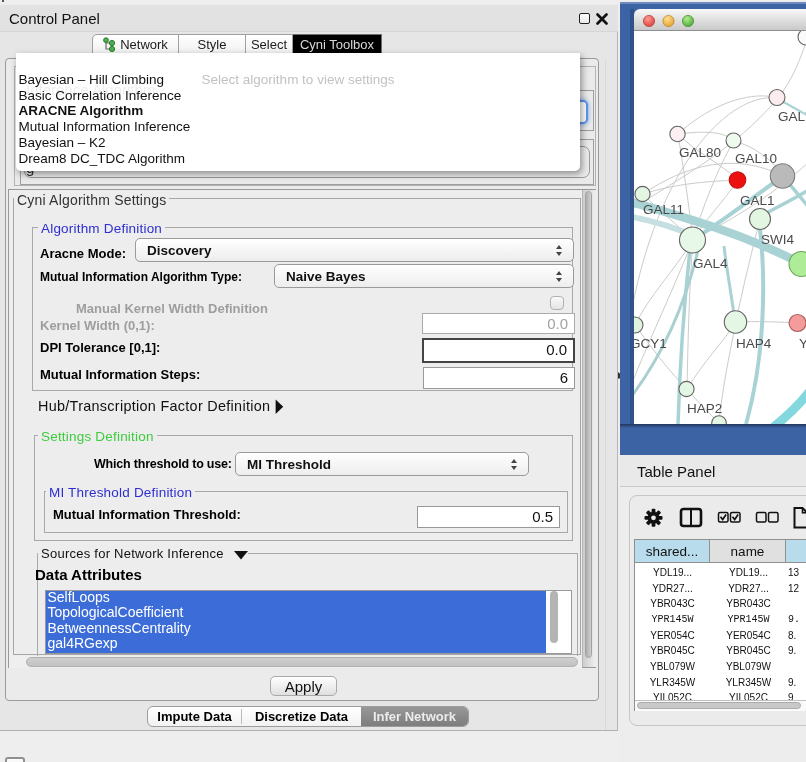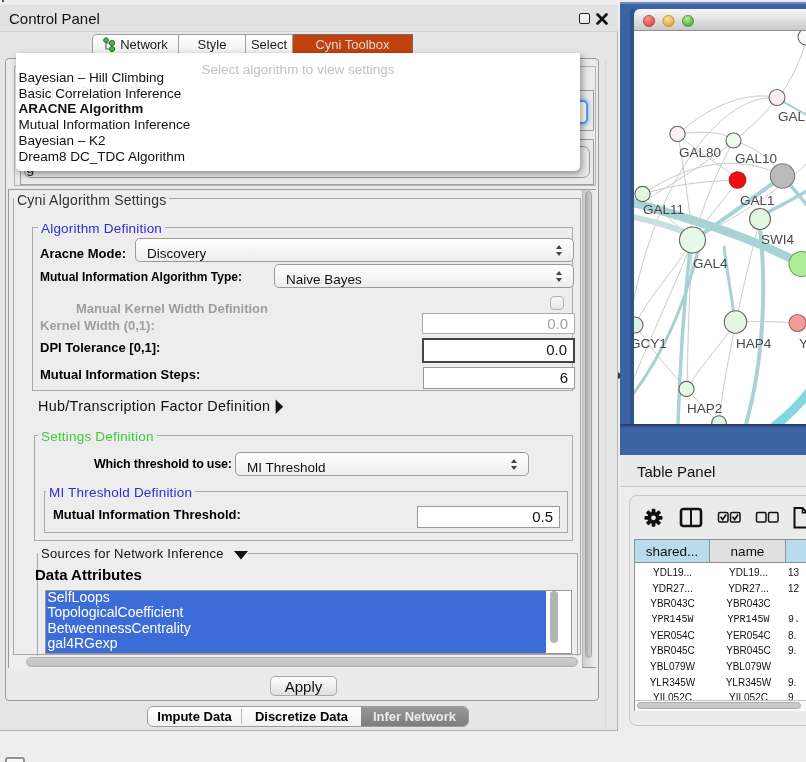--- a/index.html
+++ b/index.html
@@ -30,21 +30,21 @@
   <div style="width:87px; background:linear-gradient(#ffffff,#f0f0f0); border:1px solid #9f9f9f; border-radius:5px 0 0 0; display:flex; align-items:center; justify-content:center;">
     <svg width="14" height="15" viewBox="0 0 14 15" style="margin-right:3px;">
         <path d="M3 4 L3 12 L8 12 M3 6 L8 6" stroke="#6a6a6a" stroke-width="1.2" fill="none"></path>
         <circle cx="3" cy="3.2" r="2.4" fill="#4caf50" stroke="#2a7b2e"></circle>
         <circle cx="9" cy="6" r="2.6" fill="#4caf50" stroke="#2a7b2e"></circle>
         <circle cx="9" cy="12" r="2.6" fill="#4caf50" stroke="#2a7b2e"></circle>
       </svg>
     Network</div>
   <div style="width:67px; background:linear-gradient(#ffffff,#f0f0f0); border:1px solid #9f9f9f; border-left:none; display:flex; align-items:center; justify-content:center;">Style</div>
   <div style="width:47px; background:linear-gradient(#ffffff,#f0f0f0); border:1px solid #9f9f9f; border-left:none; display:flex; align-items:center; justify-content:center;">Select</div>
-  <div style="width:120px; background:#c2410c; border:1px solid #6f6f6f; border-left:none; color:#d9d9d9; display:flex; align-items:center; justify-content:center;">Cyni Toolbox</div>
+  <div style="width:89px; background:#000000; border:1px solid #6f6f6f; border-left:none; color:#d9d9d9; display:flex; align-items:center; justify-content:center;">Cyni Toolbox</div>
 </div>
 
 <div class="abs" style="left:14px; top:66px; width:582px; height:120px; background:#eaeaea; border:1px solid #b4b4b4;"></div>
 <div class="abs" style="left:20px; top:90px; width:574px; height:41px; border:1px solid #9e9e9e;"></div>
 <div class="abs" style="left:20px; top:139px; width:574px; height:46px; border:1px solid #9e9e9e;"></div>
 <div class="abs" style="left:24px; top:100px; width:564px; height:24px; background:#fff; border:2px solid #5b96e8; border-radius:5px; box-shadow:0 0 5px #6aa0ec;"></div>
 <div class="abs" style="left:24px; top:146px; width:566px; height:32px; background:#ececec; border:1px solid #999; border-radius:7px;"></div>
 <div class="abs" style="left:26px; top:159px; font-size:15px; color:#333;">g</div>
 
 <div class="abs" style="left:8px; top:189px; width:588px; height:479px; background:#ededed; border:1px solid #999;"></div>
@@ -311,29 +311,29 @@
         <div style="width:77px; text-align:center;">YIL052C</div>
         <div style="flex:1; padding-left:1px;">9</div>
       </div>
     </div>
 </div>
 
 <div class="abs" style="left:635px; top:700px; width:171px; height:11px; background:#fafafa; border-top:1px solid #c0c0c0;"></div>
 <div class="abs" style="left:637px; top:701.5px; width:164px; height:7px; background:#c9c9c9; border:1px solid #ababab; border-radius:4px;"></div>
 
 <style>
-  .combo { background:linear-gradient(#ffffff,#ededed); border:1px solid #9a9a9a; border-radius:5px; display:flex; align-items:flex-end; font-size:13.5px; color:#111; }
+  .combo { background:linear-gradient(#ffffff,#ededed); border:1px solid #9a9a9a; border-radius:5px; display:flex; align-items:center; font-size:13.5px; color:#111;font-weight:bold; }
   .combo span { margin-left:11px; }
   .combo::before { content:""; position:absolute; right:11px; top:6px; border:3.5px solid transparent; border-bottom:4.5px solid #444; border-top:none; }
   .combo::after { content:""; position:absolute; right:11px; top:13px; border:3.5px solid transparent; border-top:4.5px solid #444; border-bottom:none; }
   .field { background:#fff; font-size:15px; color:#111; text-align:right; padding:1px 6px 0 0; }
 </style>
 
 <div class="abs" style="left:16px; top:53px; width:564px; height:118px; background:#fff; box-shadow:2px 3px 7px rgba(0,0,0,0.4); border-radius:0 0 5px 5px; font-size:13.5px; color:#111;">
-  <div style="text-align:center; color:#c2c2c2; padding-top:9px; height:17px;">Select algorithm to view settings</div>
+  <div style="text-align:center; color:#c2c2c2; padding-top:19px; height:17px;">Select algorithm to view settings</div>
   <div style="padding-left:2.5px; line-height:15.7px;">
     Bayesian – Hill Climbing<br>
     Basic Correlation Inference<br>
     <span class="b">ARACNE Algorithm</span><br>
     Mutual Information Inference<br>
     Bayesian – K2<br>
     Dream8 DC_TDC Algorithm
   </div>
 </div>
 

